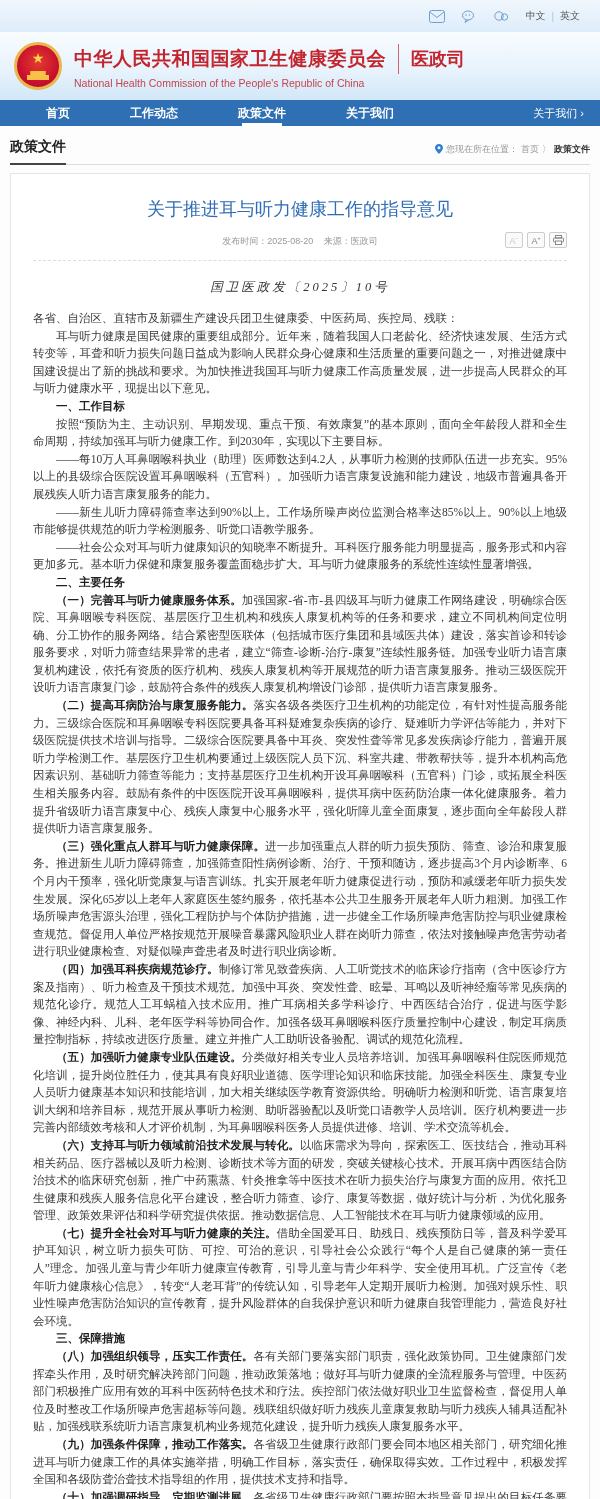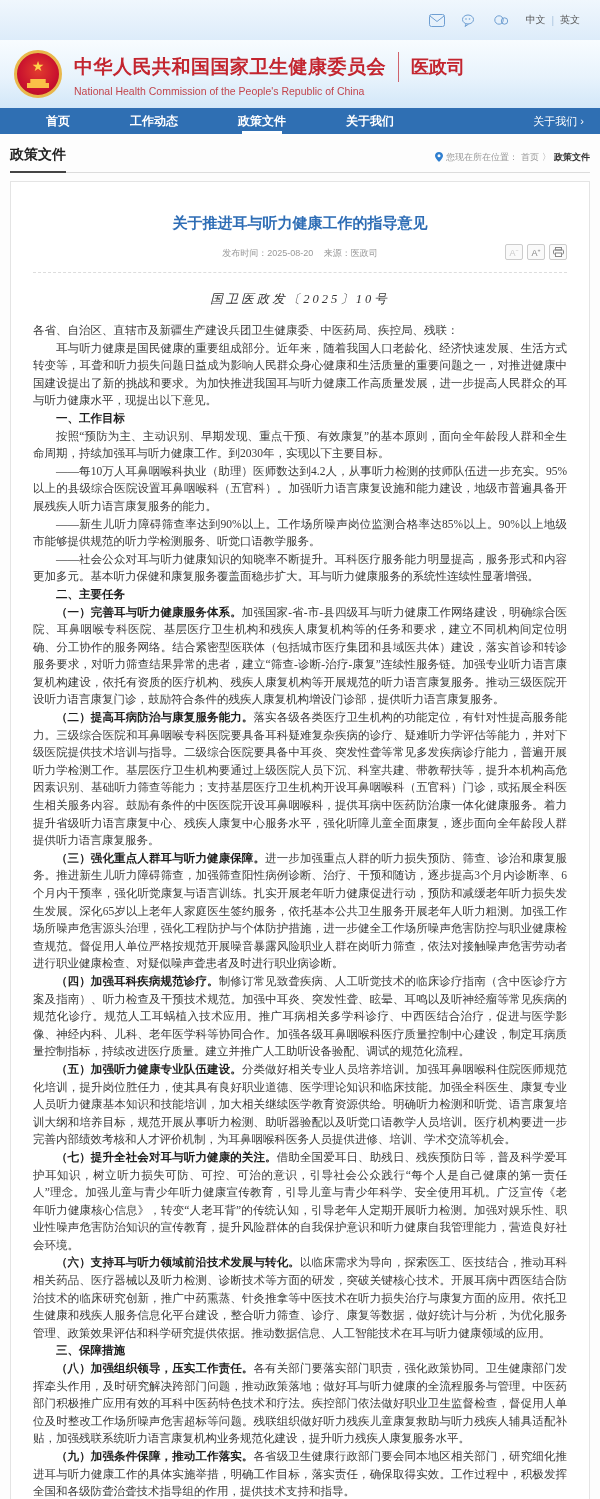--- a/index.html
+++ b/index.html
@@ -3,21 +3,21 @@
 <meta charset="utf-8">
 <style>
   * { box-sizing: border-box; }
   html,body { margin:0; padding:0; }
   body {
     width:600px; min-height:1499px; background:#fdfdfd;
     font-family:"Liberation Sans", sans-serif;
   }
   
   .topbar {
-    height:40px; background:linear-gradient(180deg,#f0f7fd,#ddecfa);
+    height:32px; background:linear-gradient(180deg,#f0f7fd,#ddecfa);
     display:flex; justify-content:flex-end; align-items:center;
     gap:16px; padding-right:20px;
   }
   .util-icon { width:16px; height:14px; display:flex; align-items:center; justify-content:center; cursor:pointer; }
   .util-icon svg { display:block; }
   .lang-switch { font-size:10px; color:#555; display:flex; gap:6px; align-items:center; }
   .lang-switch span { cursor:pointer; }
   .lang-divider { color:#aac4de; }
   
   .site-header {
@@ -47,21 +47,21 @@
   
   .section-row { display:flex; justify-content:space-between; align-items:flex-end;
     margin:12px 10px 0; border-bottom:1px solid #dcdcdc; }
   .section-title { font-size:14px; font-weight:bold; color:#222; padding-bottom:7px;
     border-bottom:2px solid #444; margin-bottom:-1px; }
   .breadcrumb { font-size:9px; color:#999; display:flex; align-items:center; gap:3px; padding-bottom:8px;text-align:center; }
   .breadcrumb .pin { color:#2f7fd0; }
   .crumb-current { color:#333; font-weight:bold; }
   
   .card { margin:8px 10px 9px; border:1px solid #e4e4e4; background:#fff; padding:16px 22px 26px; }
-  .article-title { color:#2e6db5; font-size:15px; font-weight:bold; text-align:center; margin:16px 0 14px; }
+  .article-title { color:#2e6db5; font-size:18px; font-weight:normal; text-align:center; margin:7px 0 14px; }
   .meta-row { position:relative; text-align:center; font-size:9px; color:#999;
     padding-bottom:12px; border-bottom:1px dashed #ddd; }
   .meta-row .meta-part { margin:0 4px; }
   .tools { position:absolute; right:0; top:-3px; display:flex; gap:4px; }
   .tool-btn { min-width:18px; height:16px; border:1px solid #ccc; background:#fafafa; border-radius:2px;
     font-size:9px; color:#888; display:flex; align-items:center; justify-content:center; cursor:pointer; padding:0 2px; }
   .tool-btn.dim { color:#c8c8c8; }
   .doc-number { text-align:center; font-family:"Liberation Serif", serif; font-size:12.5px;
     color:#333; margin:18px 0 14px; letter-spacing:3px;font-style:italic; }
   .article-body { font-family:"Liberation Serif", serif; font-size:11.5px; line-height:17.6px;
@@ -174,21 +174,21 @@
       <p class="para body">按照“预防为主、主动识别、早期发现、重点干预、有效康复”的基本原则，面向全年龄段人群和全生命周期，持续加强耳与听力健康工作。到2030年，实现以下主要目标。</p>
       <p class="para body">——每10万人耳鼻咽喉科执业（助理）医师数达到4.2人，从事听力检测的技师队伍进一步充实。95%以上的县级综合医院设置耳鼻咽喉科（五官科）。加强听力语言康复设施和能力建设，地级市普遍具备开展残疾人听力语言康复服务的能力。</p>
       <p class="para body">——新生儿听力障碍筛查率达到90%以上。工作场所噪声岗位监测合格率达85%以上。90%以上地级市能够提供规范的听力学检测服务、听觉口语教学服务。</p>
       <p class="para body">——社会公众对耳与听力健康知识的知晓率不断提升。耳科医疗服务能力明显提高，服务形式和内容更加多元。基本听力保健和康复服务覆盖面稳步扩大。耳与听力健康服务的系统性连续性显著增强。</p>
       <p class="para heading">二、主要任务</p>
       <p class="para item"><strong>（一）完善耳与听力健康服务体系。</strong>加强国家-省-市-县四级耳与听力健康工作网络建设，明确综合医院、耳鼻咽喉专科医院、基层医疗卫生机构和残疾人康复机构等的任务和要求，建立不同机构间定位明确、分工协作的服务网络。结合紧密型医联体（包括城市医疗集团和县域医共体）建设，落实首诊和转诊服务要求，对听力筛查结果异常的患者，建立“筛查-诊断-治疗-康复”连续性服务链。加强专业听力语言康复机构建设，依托有资质的医疗机构、残疾人康复机构等开展规范的听力语言康复服务。推动三级医院开设听力语言康复门诊，鼓励符合条件的残疾人康复机构增设门诊部，提供听力语言康复服务。</p>
       <p class="para item"><strong>（二）提高耳病防治与康复服务能力。</strong>落实各级各类医疗卫生机构的功能定位，有针对性提高服务能力。三级综合医院和耳鼻咽喉专科医院要具备耳科疑难复杂疾病的诊疗、疑难听力学评估等能力，并对下级医院提供技术培训与指导。二级综合医院要具备中耳炎、突发性聋等常见多发疾病诊疗能力，普遍开展听力学检测工作。基层医疗卫生机构要通过上级医院人员下沉、科室共建、带教帮扶等，提升本机构高危因素识别、基础听力筛查等能力；支持基层医疗卫生机构开设耳鼻咽喉科（五官科）门诊，或拓展全科医生相关服务内容。鼓励有条件的中医医院开设耳鼻咽喉科，提供耳病中医药防治康一体化健康服务。着力提升省级听力语言康复中心、残疾人康复中心服务水平，强化听障儿童全面康复，逐步面向全年龄段人群提供听力语言康复服务。</p>
       <p class="para item"><strong>（三）强化重点人群耳与听力健康保障。</strong>进一步加强重点人群的听力损失预防、筛查、诊治和康复服务。推进新生儿听力障碍筛查，加强筛查阳性病例诊断、治疗、干预和随访，逐步提高3个月内诊断率、6个月内干预率，强化听觉康复与语言训练。扎实开展老年听力健康促进行动，预防和减缓老年听力损失发生发展。深化65岁以上老年人家庭医生签约服务，依托基本公共卫生服务开展老年人听力粗测。加强工作场所噪声危害源头治理，强化工程防护与个体防护措施，进一步健全工作场所噪声危害防控与职业健康检查规范。督促用人单位严格按规范开展噪音暴露风险职业人群在岗听力筛查，依法对接触噪声危害劳动者进行职业健康检查、对疑似噪声聋患者及时进行职业病诊断。</p>
       <p class="para item"><strong>（四）加强耳科疾病规范诊疗。</strong>制修订常见致聋疾病、人工听觉技术的临床诊疗指南（含中医诊疗方案及指南）、听力检查及干预技术规范。加强中耳炎、突发性聋、眩晕、耳鸣以及听神经瘤等常见疾病的规范化诊疗。规范人工耳蜗植入技术应用。推广耳病相关多学科诊疗、中西医结合治疗，促进与医学影像、神经内科、儿科、老年医学科等协同合作。加强各级耳鼻咽喉科医疗质量控制中心建设，制定耳病质量控制指标，持续改进医疗质量。建立并推广人工助听设备验配、调试的规范化流程。</p>
       <p class="para item"><strong>（五）加强听力健康专业队伍建设。</strong>分类做好相关专业人员培养培训。加强耳鼻咽喉科住院医师规范化培训，提升岗位胜任力，使其具有良好职业道德、医学理论知识和临床技能。加强全科医生、康复专业人员听力健康基本知识和技能培训，加大相关继续医学教育资源供给。明确听力检测和听觉、语言康复培训大纲和培养目标，规范开展从事听力检测、助听器验配以及听觉口语教学人员培训。医疗机构要进一步完善内部绩效考核和人才评价机制，为耳鼻咽喉科医务人员提供进修、培训、学术交流等机会。</p>
+      <p class="para item"><strong>（六）支持耳与听力领域前沿技术发展与转化。</strong>以临床需求为导向，探索医工、医技结合，推动耳科相关药品、医疗器械以及听力检测、诊断技术等方面的研发，突破关键核心技术。开展耳病中西医结合防治技术的临床研究创新，推广中药熏蒸、针灸推拿等中医技术在听力损失治疗与康复方面的应用。依托卫生健康和残疾人服务信息化平台建设，整合听力筛查、诊疗、康复等数据，做好统计与分析，为优化服务管理、政策效果评估和科学研究提供依据。推动数据信息、人工智能技术在耳与听力健康领域的应用。</p>
       <p class="para item"><strong>（七）提升全社会对耳与听力健康的关注。</strong>借助全国爱耳日、助残日、残疾预防日等，普及科学爱耳护耳知识，树立听力损失可防、可控、可治的意识，引导社会公众践行“每个人是自己健康的第一责任人”理念。加强儿童与青少年听力健康宣传教育，引导儿童与青少年科学、安全使用耳机。广泛宣传《老年听力健康核心信息》，转变“人老耳背”的传统认知，引导老年人定期开展听力检测。加强对娱乐性、职业性噪声危害防治知识的宣传教育，提升风险群体的自我保护意识和听力健康自我管理能力，营造良好社会环境。</p>
-      <p class="para item"><strong>（六）支持耳与听力领域前沿技术发展与转化。</strong>以临床需求为导向，探索医工、医技结合，推动耳科相关药品、医疗器械以及听力检测、诊断技术等方面的研发，突破关键核心技术。开展耳病中西医结合防治技术的临床研究创新，推广中药熏蒸、针灸推拿等中医技术在听力损失治疗与康复方面的应用。依托卫生健康和残疾人服务信息化平台建设，整合听力筛查、诊疗、康复等数据，做好统计与分析，为优化服务管理、政策效果评估和科学研究提供依据。推动数据信息、人工智能技术在耳与听力健康领域的应用。</p>
       <p class="para heading">三、保障措施</p>
       <p class="para item"><strong>（八）加强组织领导，压实工作责任。</strong>各有关部门要落实部门职责，强化政策协同。卫生健康部门发挥牵头作用，及时研究解决跨部门问题，推动政策落地；做好耳与听力健康的全流程服务与管理。中医药部门积极推广应用有效的耳科中医药特色技术和疗法。疾控部门依法做好职业卫生监督检查，督促用人单位及时整改工作场所噪声危害超标等问题。残联组织做好听力残疾儿童康复救助与听力残疾人辅具适配补贴，加强残联系统听力语言康复机构业务规范化建设，提升听力残疾人康复服务水平。</p>
       <p class="para item"><strong>（九）加强条件保障，推动工作落实。</strong>各省级卫生健康行政部门要会同本地区相关部门，研究细化推进耳与听力健康工作的具体实施举措，明确工作目标，落实责任，确保取得实效。工作过程中，积极发挥全国和各级防聋治聋技术指导组的作用，提供技术支持和指导。</p>
       <p class="para item"><strong>（十）加强调研指导，定期监测进展。</strong>各省级卫生健康行政部门要按照本指导意见提出的目标任务要求，及时掌握本地区主要耳病和听力损失的疾病负担、医疗卫生资源情况等。定期监测工作进展，并结合新形势、新问题及时研究协调解决。国家卫生健康委将适时组织开展落实情况的调研指导。</p>
     </div>
 
 </div>
 
 </body></html>

